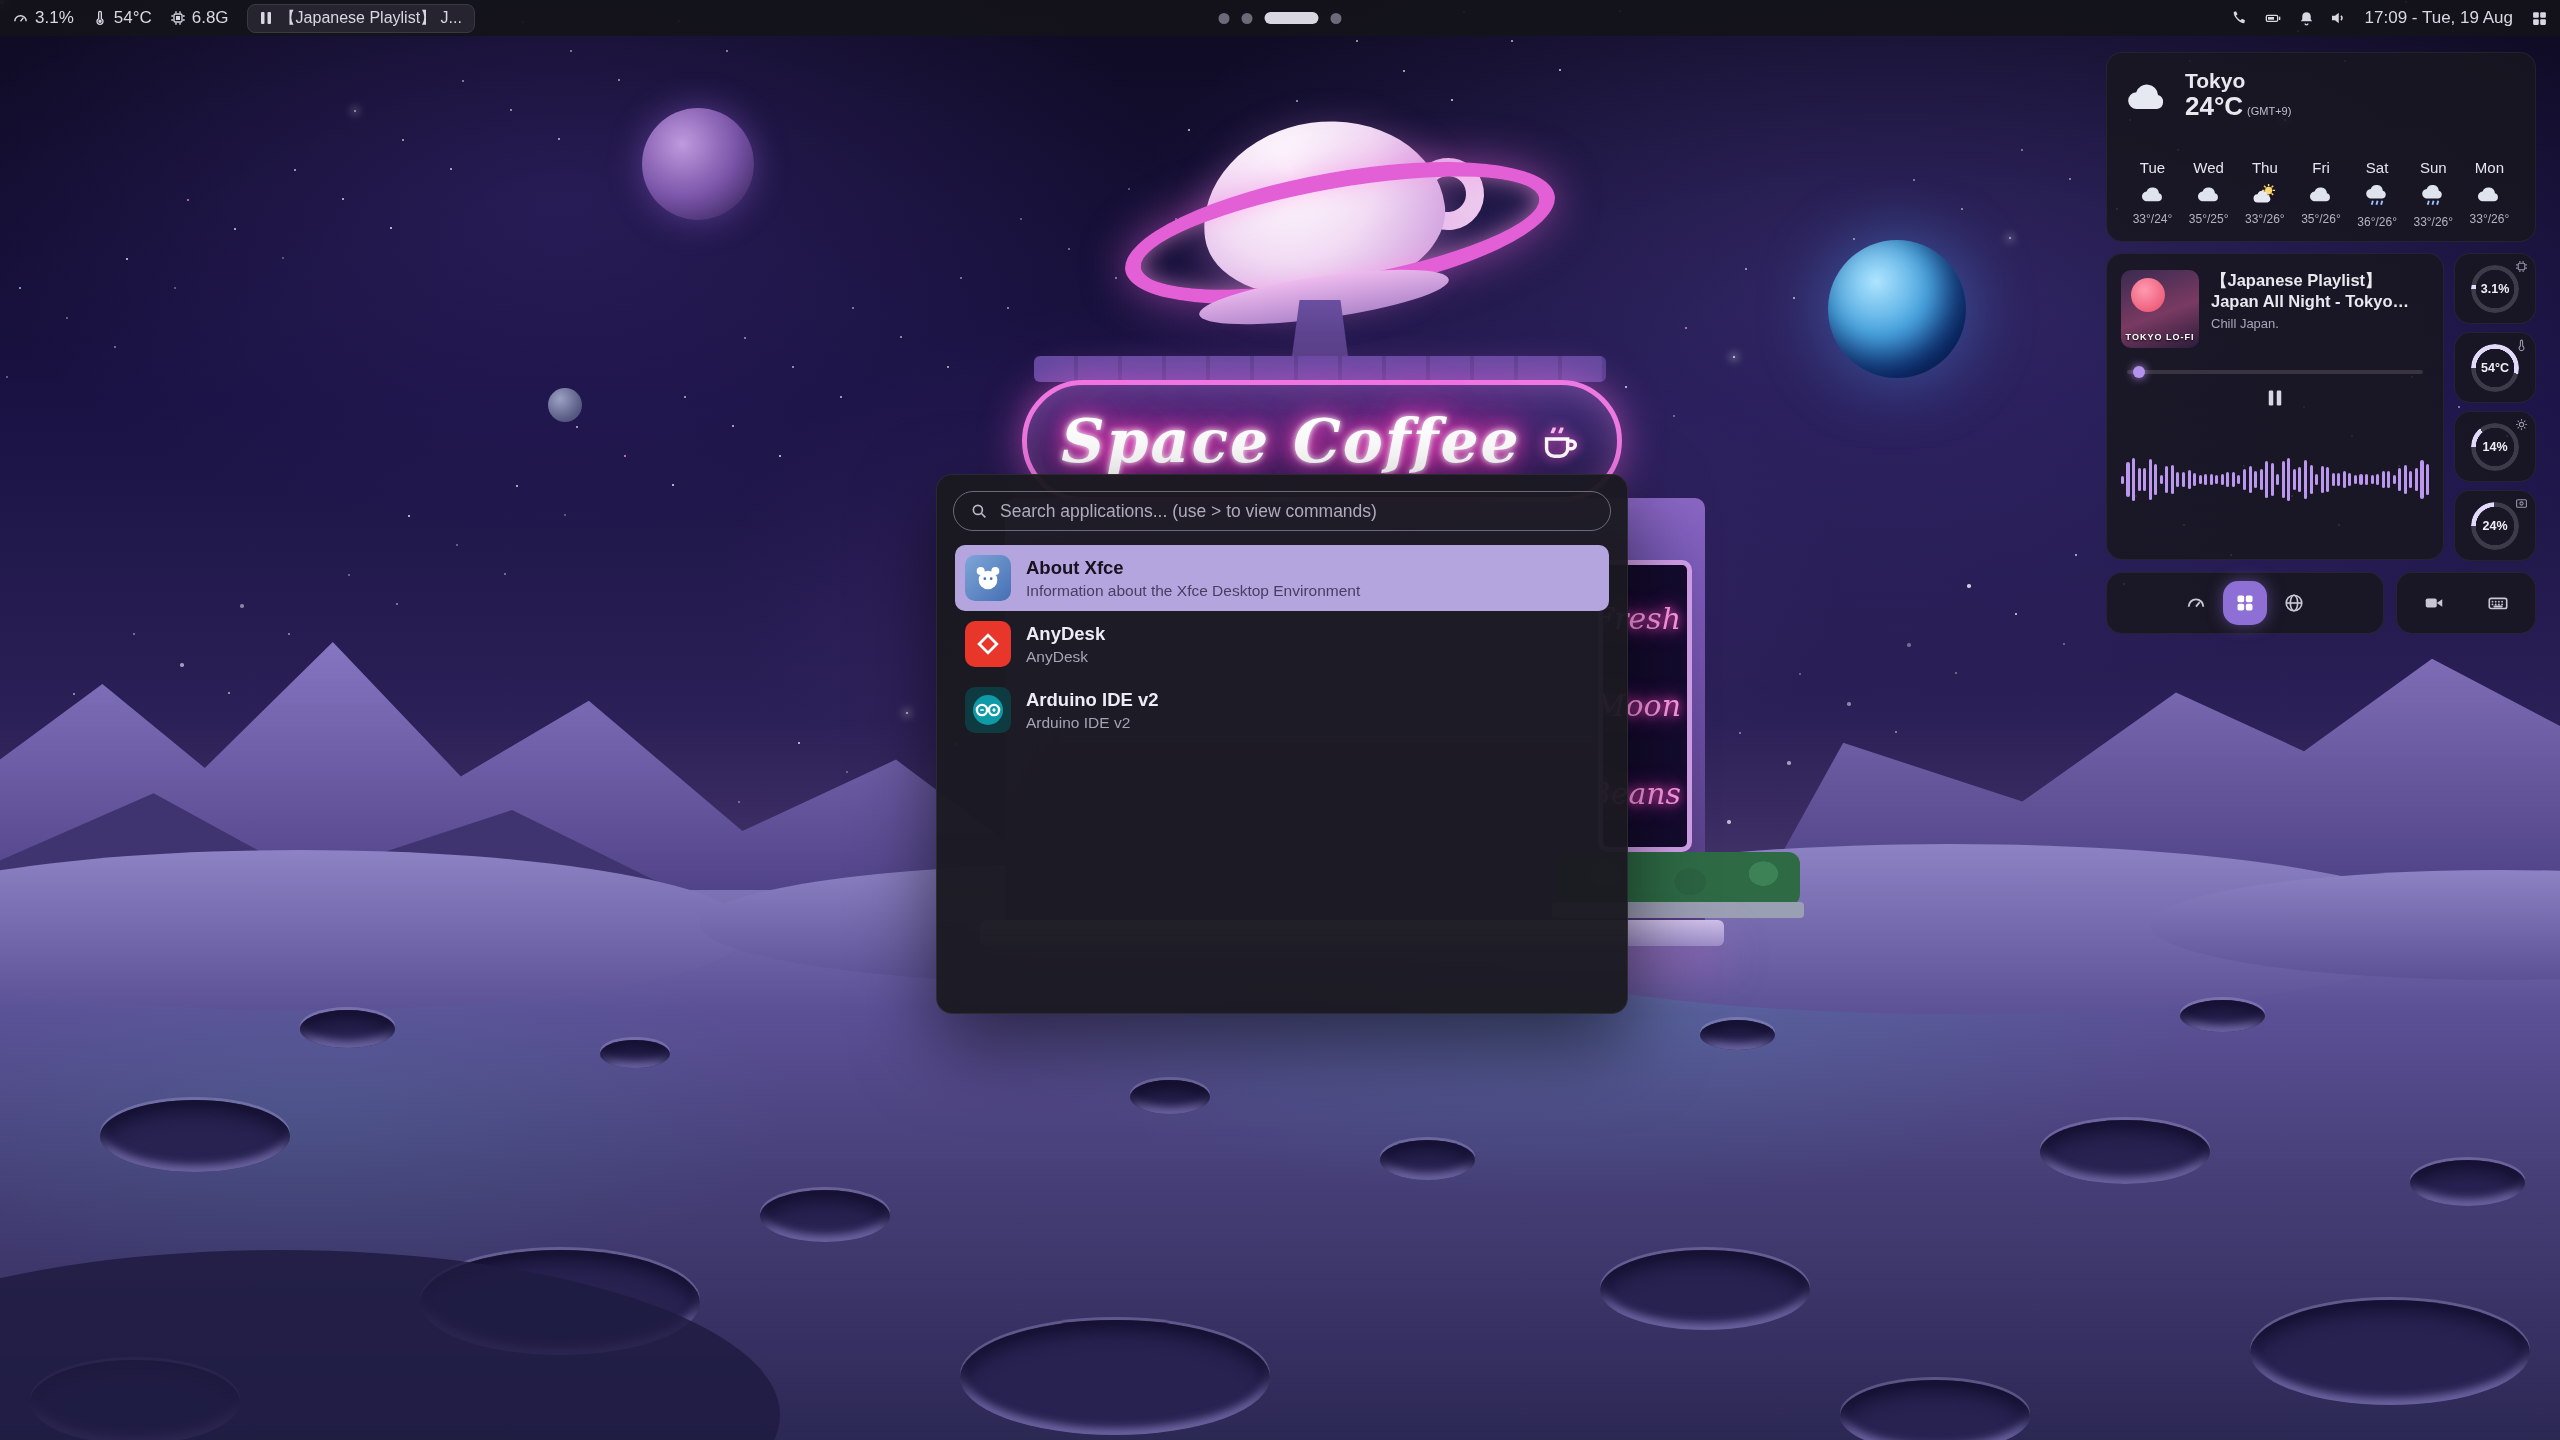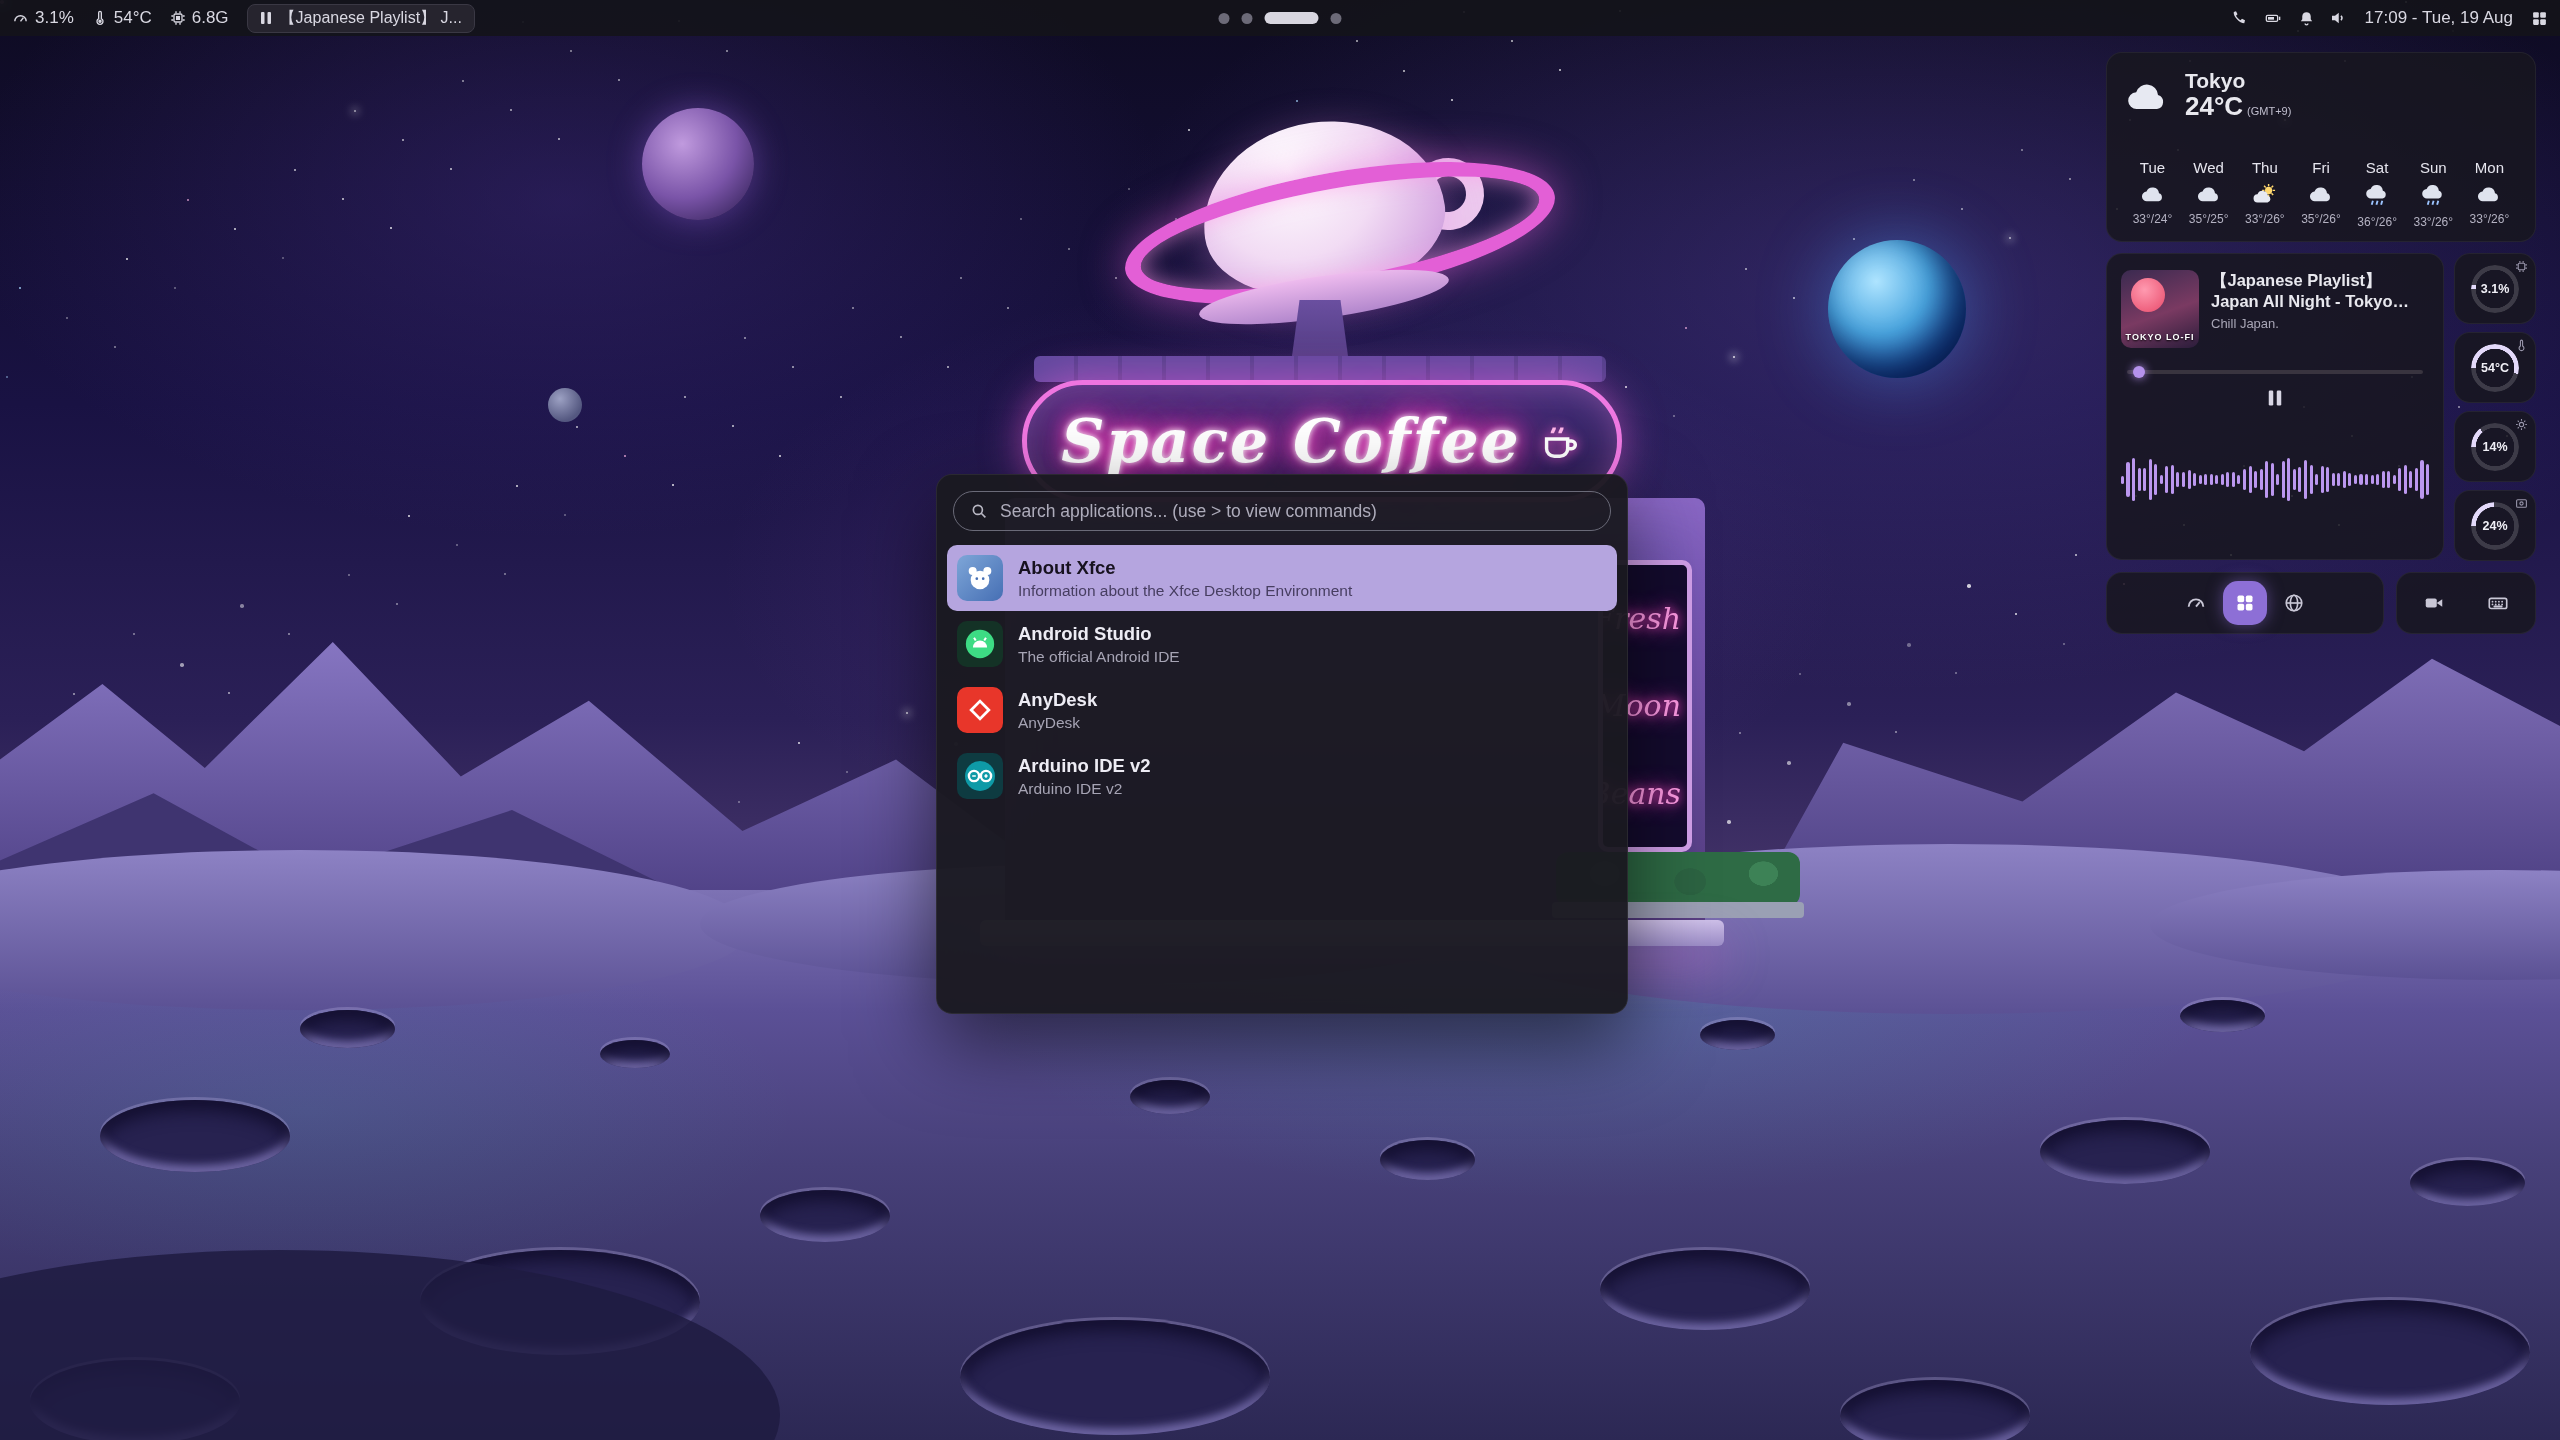--- a/index.html
+++ b/index.html
@@ -60,21 +60,21 @@
   .ws-active{width:54px;height:12px;border-radius:7px;background:#d8d6e0;}
   .i{display:inline-flex;align-items:center;justify-content:center;color:currentColor;}
   .i svg{display:block;}
 
   
   .launcher{position:absolute;left:936px;top:474px;width:692px;height:540px;background:rgba(26,25,32,.96);border:1px solid rgba(255,255,255,.07);border-radius:16px;z-index:30;box-shadow:0 30px 80px rgba(0,0,0,.55);display:flex;flex-direction:column;}
   .searchbar{display:flex;align-items:center;gap:12px;height:40px;margin:16px 16px 10px;border:1.5px solid #6a6a78;border-radius:21px;padding:0 16px;color:#b9b8c4;}
   .searchbar input{flex:1;background:transparent;border:none;outline:none;color:#dddbe6;font-size:17.5px;font-family:"Liberation Sans",sans-serif;}
   .searchbar input::placeholder{color:#aeacbb;}
   .applist{flex:1;overflow:hidden;padding:4px 0 8px;}
-  .row{display:flex;align-items:center;gap:15px;height:66px;margin:0 10px;padding:0 10px;border-radius:10px;cursor:default;}
+  .row{display:flex;align-items:center;gap:15px;height:66px;margin:0 18px;padding:0 10px;border-radius:10px;cursor:default;}
   .row .appicon{width:46px;height:46px;border-radius:10px;display:flex;align-items:center;justify-content:center;flex:none;}
   .rowtext{display:flex;flex-direction:column;gap:3px;min-width:0;}
   .rowtitle{font-size:18.5px;font-weight:700;color:#edecf4;}
   .rowdesc{font-size:15.5px;color:#a6a4b4;}
   .row.selected{background:#b5a5df;}
   .row.selected .rowtitle{color:#17121f;}
   .row.selected .rowdesc{color:#473e61;}
   .ic-xfce{background:linear-gradient(135deg,#7ea6d8,#466fb4);}
   .ic-android{background:#143226;}
   .ic-anydesk{background:#e8362a;}
@@ -463,33 +463,20 @@
             <circle cx="9.6" cy="12.5" r="1" fill="#466fb4"></circle>
             <circle cx="14.4" cy="12.5" r="1" fill="#466fb4"></circle>
           </svg>
       </span>
       <span class="rowtext">
           <span class="rowtitle">About Xfce</span>
           <span class="rowdesc">Information about the Xfce Desktop Environment</span>
         </span>
     </div>
 
-    <div class="row">
-      <span class="appicon ic-android">
-        <svg width="34" height="34" viewBox="0 0 24 24">
-            <circle cx="12" cy="12" r="10" fill="#3ddc84"></circle>
-            <path d="M7 14.5a5 5 0 0 1 10 0z" fill="#fff"></path>
-            <path d="M9 9.6 7.8 7.6M15 9.6l1.2-2" stroke="#fff" stroke-width="1.4"></path>
-          </svg>
-      </span>
-      <span class="rowtext">
-          <span class="rowtitle">Android Studio</span>
-          <span class="rowdesc">The official Android IDE</span>
-        </span>
-    </div>
 
     <div class="row">
       <span class="appicon ic-anydesk">
         <svg width="30" height="30" viewBox="0 0 24 24">
             <rect x="7" y="7" width="10" height="10" transform="rotate(45 12 12)" fill="none" stroke="#fff" stroke-width="2.2"></rect>
           </svg>
       </span>
       <span class="rowtext">
           <span class="rowtitle">AnyDesk</span>
           <span class="rowdesc">AnyDesk</span>

